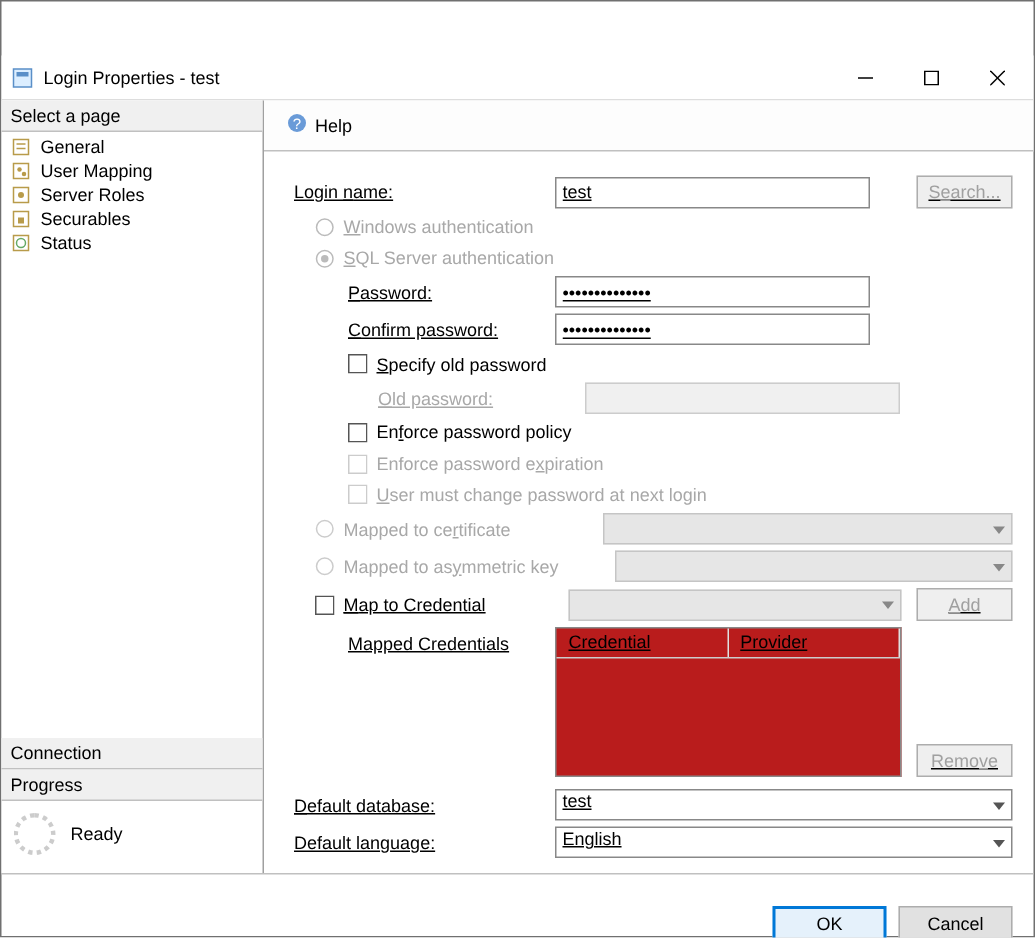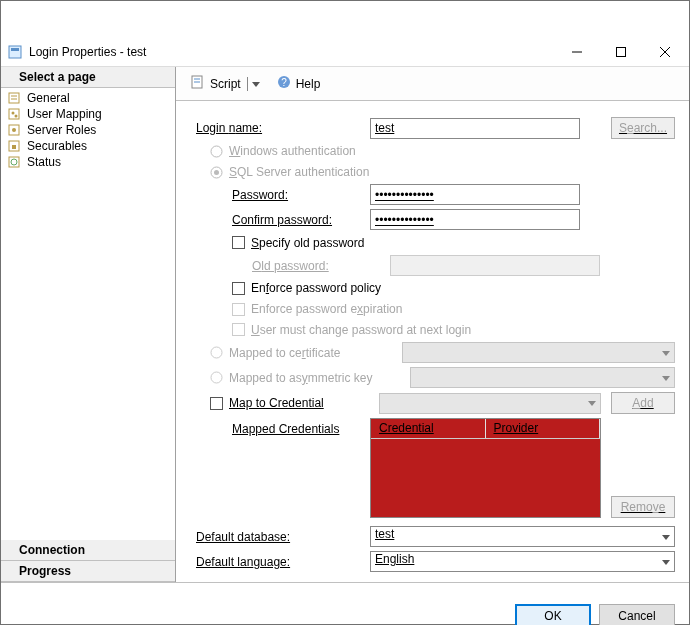--- a/index.html
+++ b/index.html
@@ -8,21 +8,21 @@
   
   .titlebar { height: 30px; display: flex; align-items: center; padding: 0 2px 0 6px; background: #fff; border-bottom: 1px solid #ddd; margin-top: 36px; }
   .titlebar .ico { width: 16px; height: 16px; margin-right: 6px; }
   .titlebar .title { flex: 1; }
   .titlebar .btn { width: 44px; height: 29px; display: flex; align-items: center; justify-content: center; }
   .titlebar svg { display: block; }
 
   .body { flex: 1; display: flex; min-height: 0; }
   
   .sidebar { width: 175px; border-right: 1px solid #a0a0a0; display: flex; flex-direction: column; background: #fff; }
-  .section-hdr { background: #f0f0f0; border-bottom: 1px solid #c0c0c0; font-weight: bold; padding: 3px 18px; }
+  .section-hdr { background: #f0f0f0; border-bottom: 1px solid #c0c0c0; font-weight: normal; padding: 3px 6px; }
   .page-list { flex: 1; padding: 2px 0; }
   .page-item { display: flex; align-items: center; gap: 4px; padding: 1px 6px; cursor: default; }
   .page-item .pico { width: 16px; height: 14px; }
   
   .conn-block { padding: 6px 6px 10px 6px; display:flex; flex-direction:column; gap:2px; }
   .conn-label { margin-top:4px; }
   .link { color: #0000ee; text-decoration: underline; cursor: pointer; }
   .link-row { display:flex; align-items:center; gap:6px; margin-top:8px;}
   .linkico { width:16px; height:14px; }
   
@@ -135,35 +135,28 @@
                 <rect x="2" y="2" width="10" height="10" fill="#fff" stroke="#b89b4a"></rect>
                 <circle cx="7" cy="7" r="3" fill="none" stroke="#6a6"></circle>
               </svg></span>
             <span>Status</span>
           </div>
       </div>
 
       <div class="section-hdr">Connection</div>
 
       <div class="section-hdr">Progress</div>
+      <div class="progress-block">
+        <div class="spinner"></div>
+        <span>Ready</span>
+      </div>
     </div>
 
     <div class="main">
       <div class="toolbar">
-        <div class="tbtn">
-          <span><svg width="16" height="16">
-                <rect x="2" y="2" width="10" height="12" fill="#fff" stroke="#888"></rect>
-                <line x1="4" y1="5" x2="10" y2="5" stroke="#5a8fc8"></line>
-                <line x1="4" y1="8" x2="10" y2="8" stroke="#5a8fc8"></line>
-              </svg></span>
-          <span>Script</span>
-          <span class="tdd"><svg width="8" height="8">
-                <polygon points="0,2 8,2 4,7" fill="#555"></polygon>
-              </svg></span>
-        </div>
         <div class="tbtn">
           <span><svg width="16" height="16">
                 <circle cx="8" cy="8" r="6" fill="#6a9bd8"></circle>
                 <text x="8" y="12" font-size="10" text-anchor="middle" fill="#fff">?</text>
               </svg></span>
           <span>Help</span>
         </div>
       </div>
 
       <div class="form">

